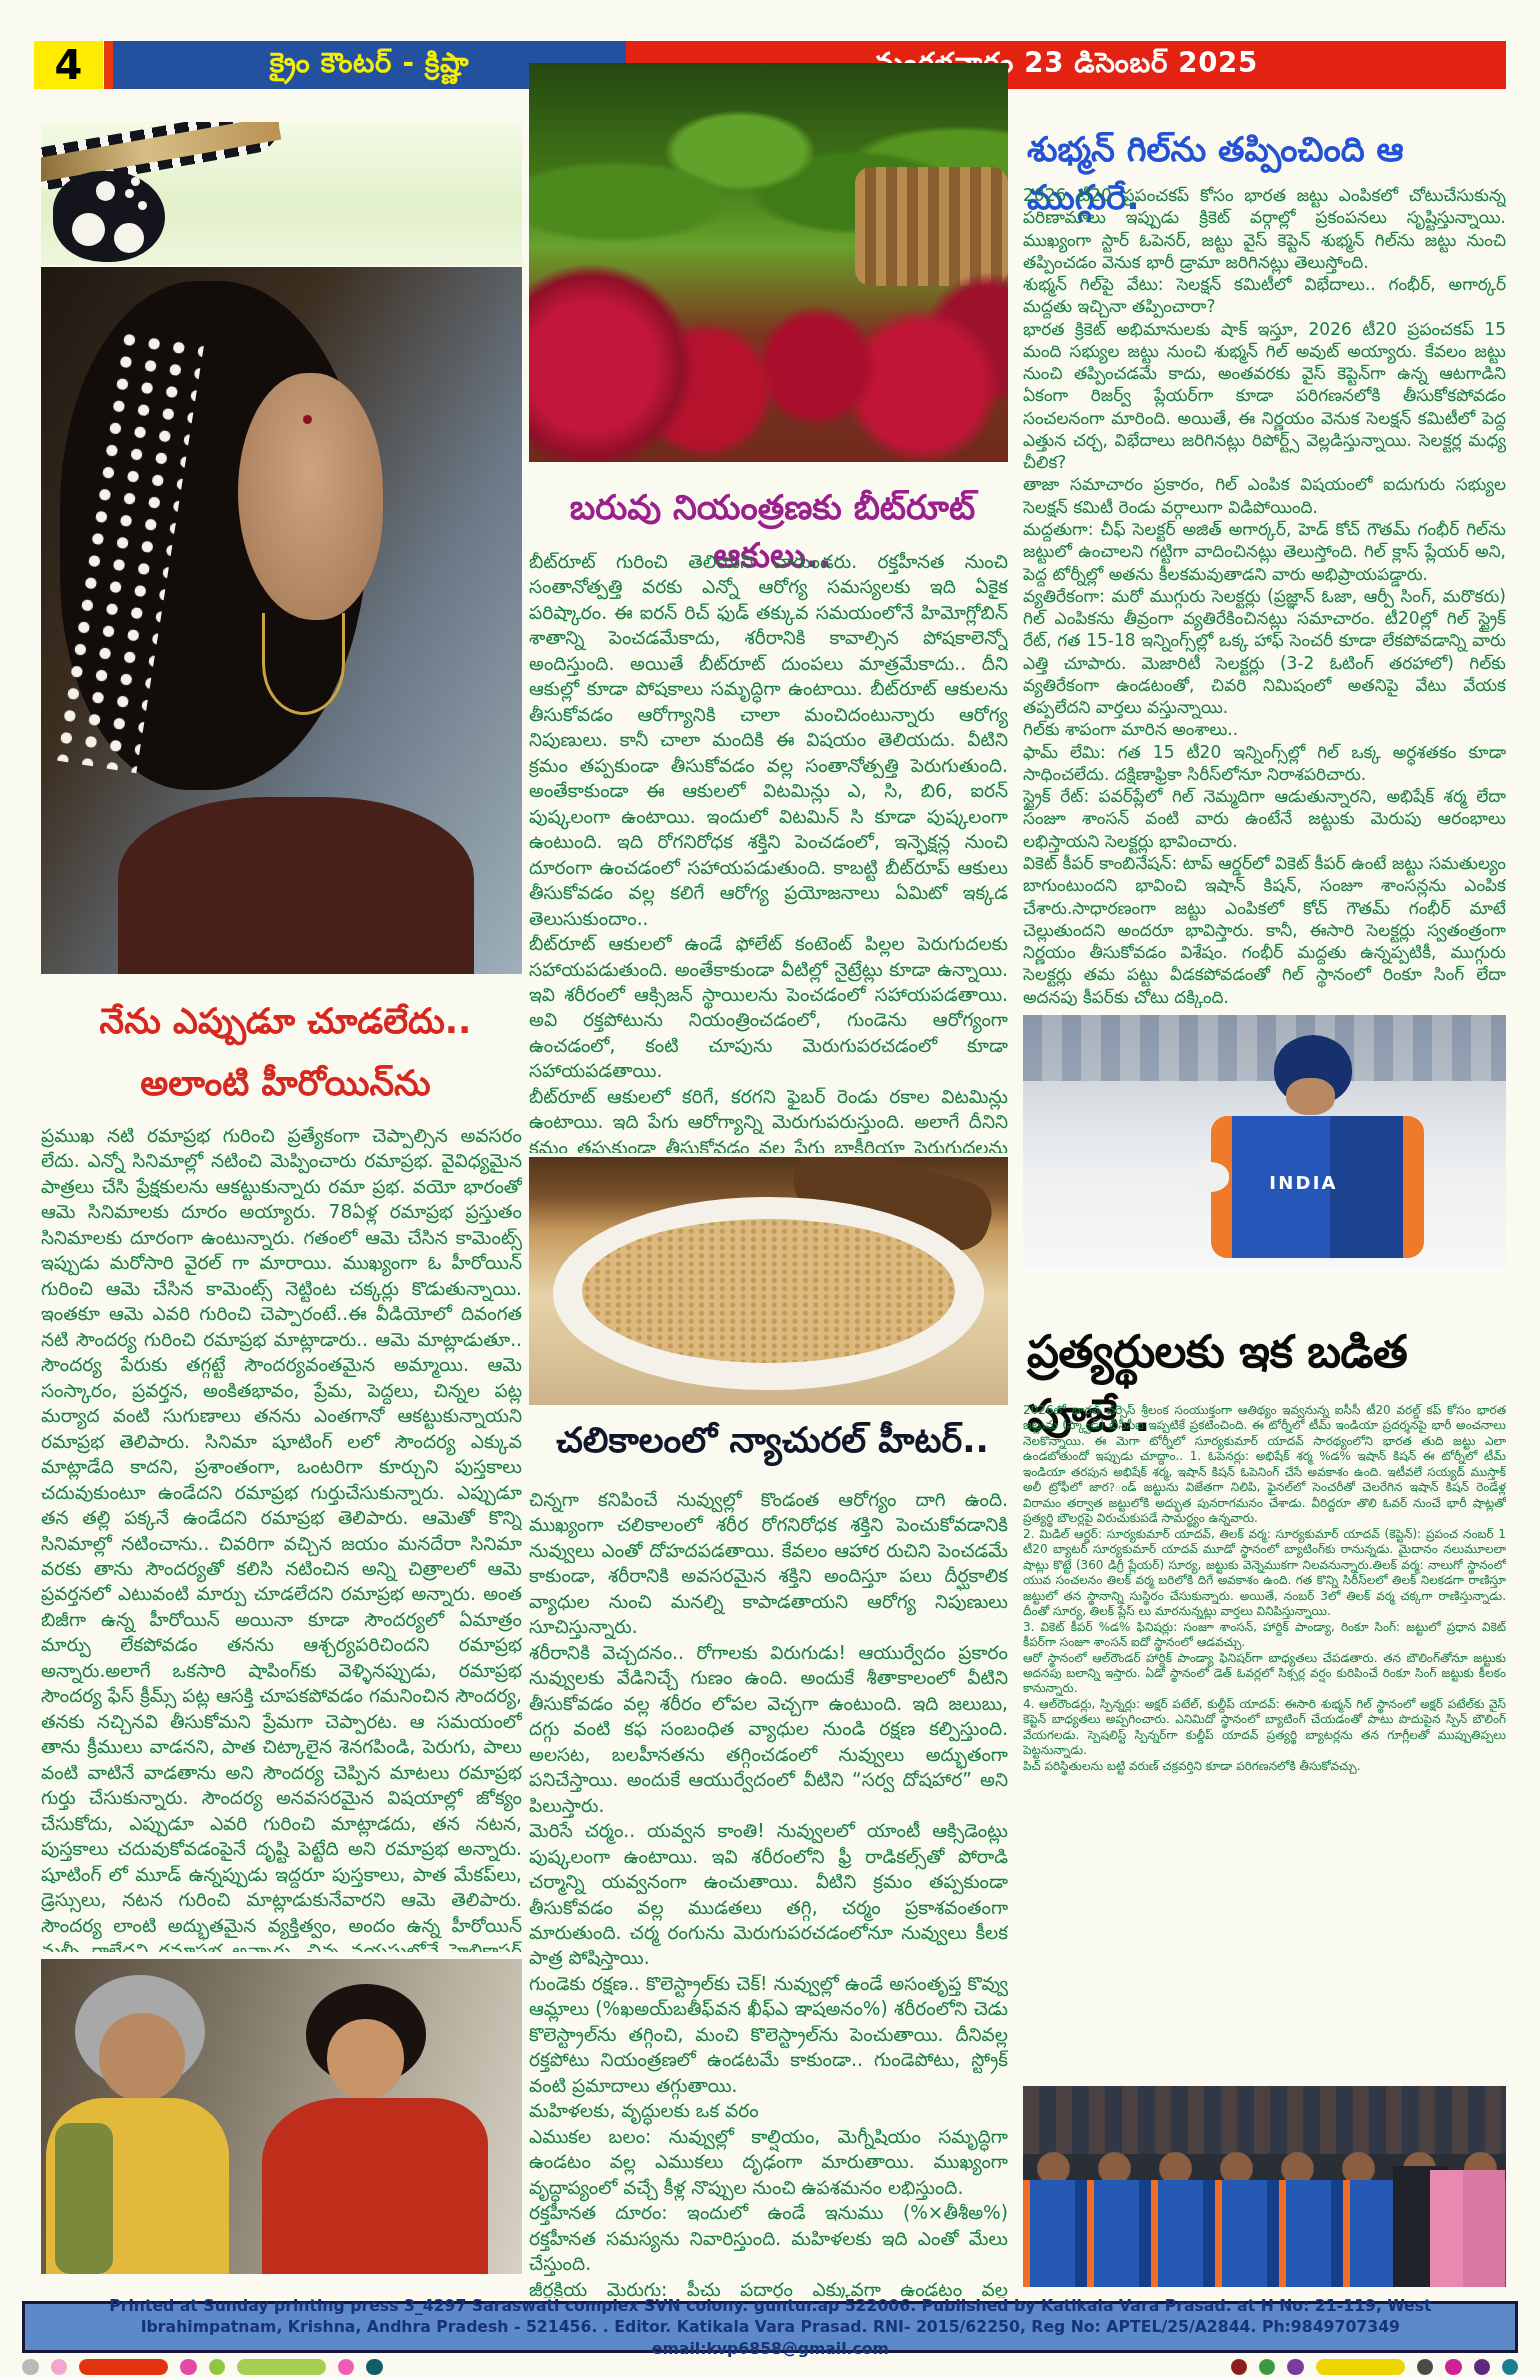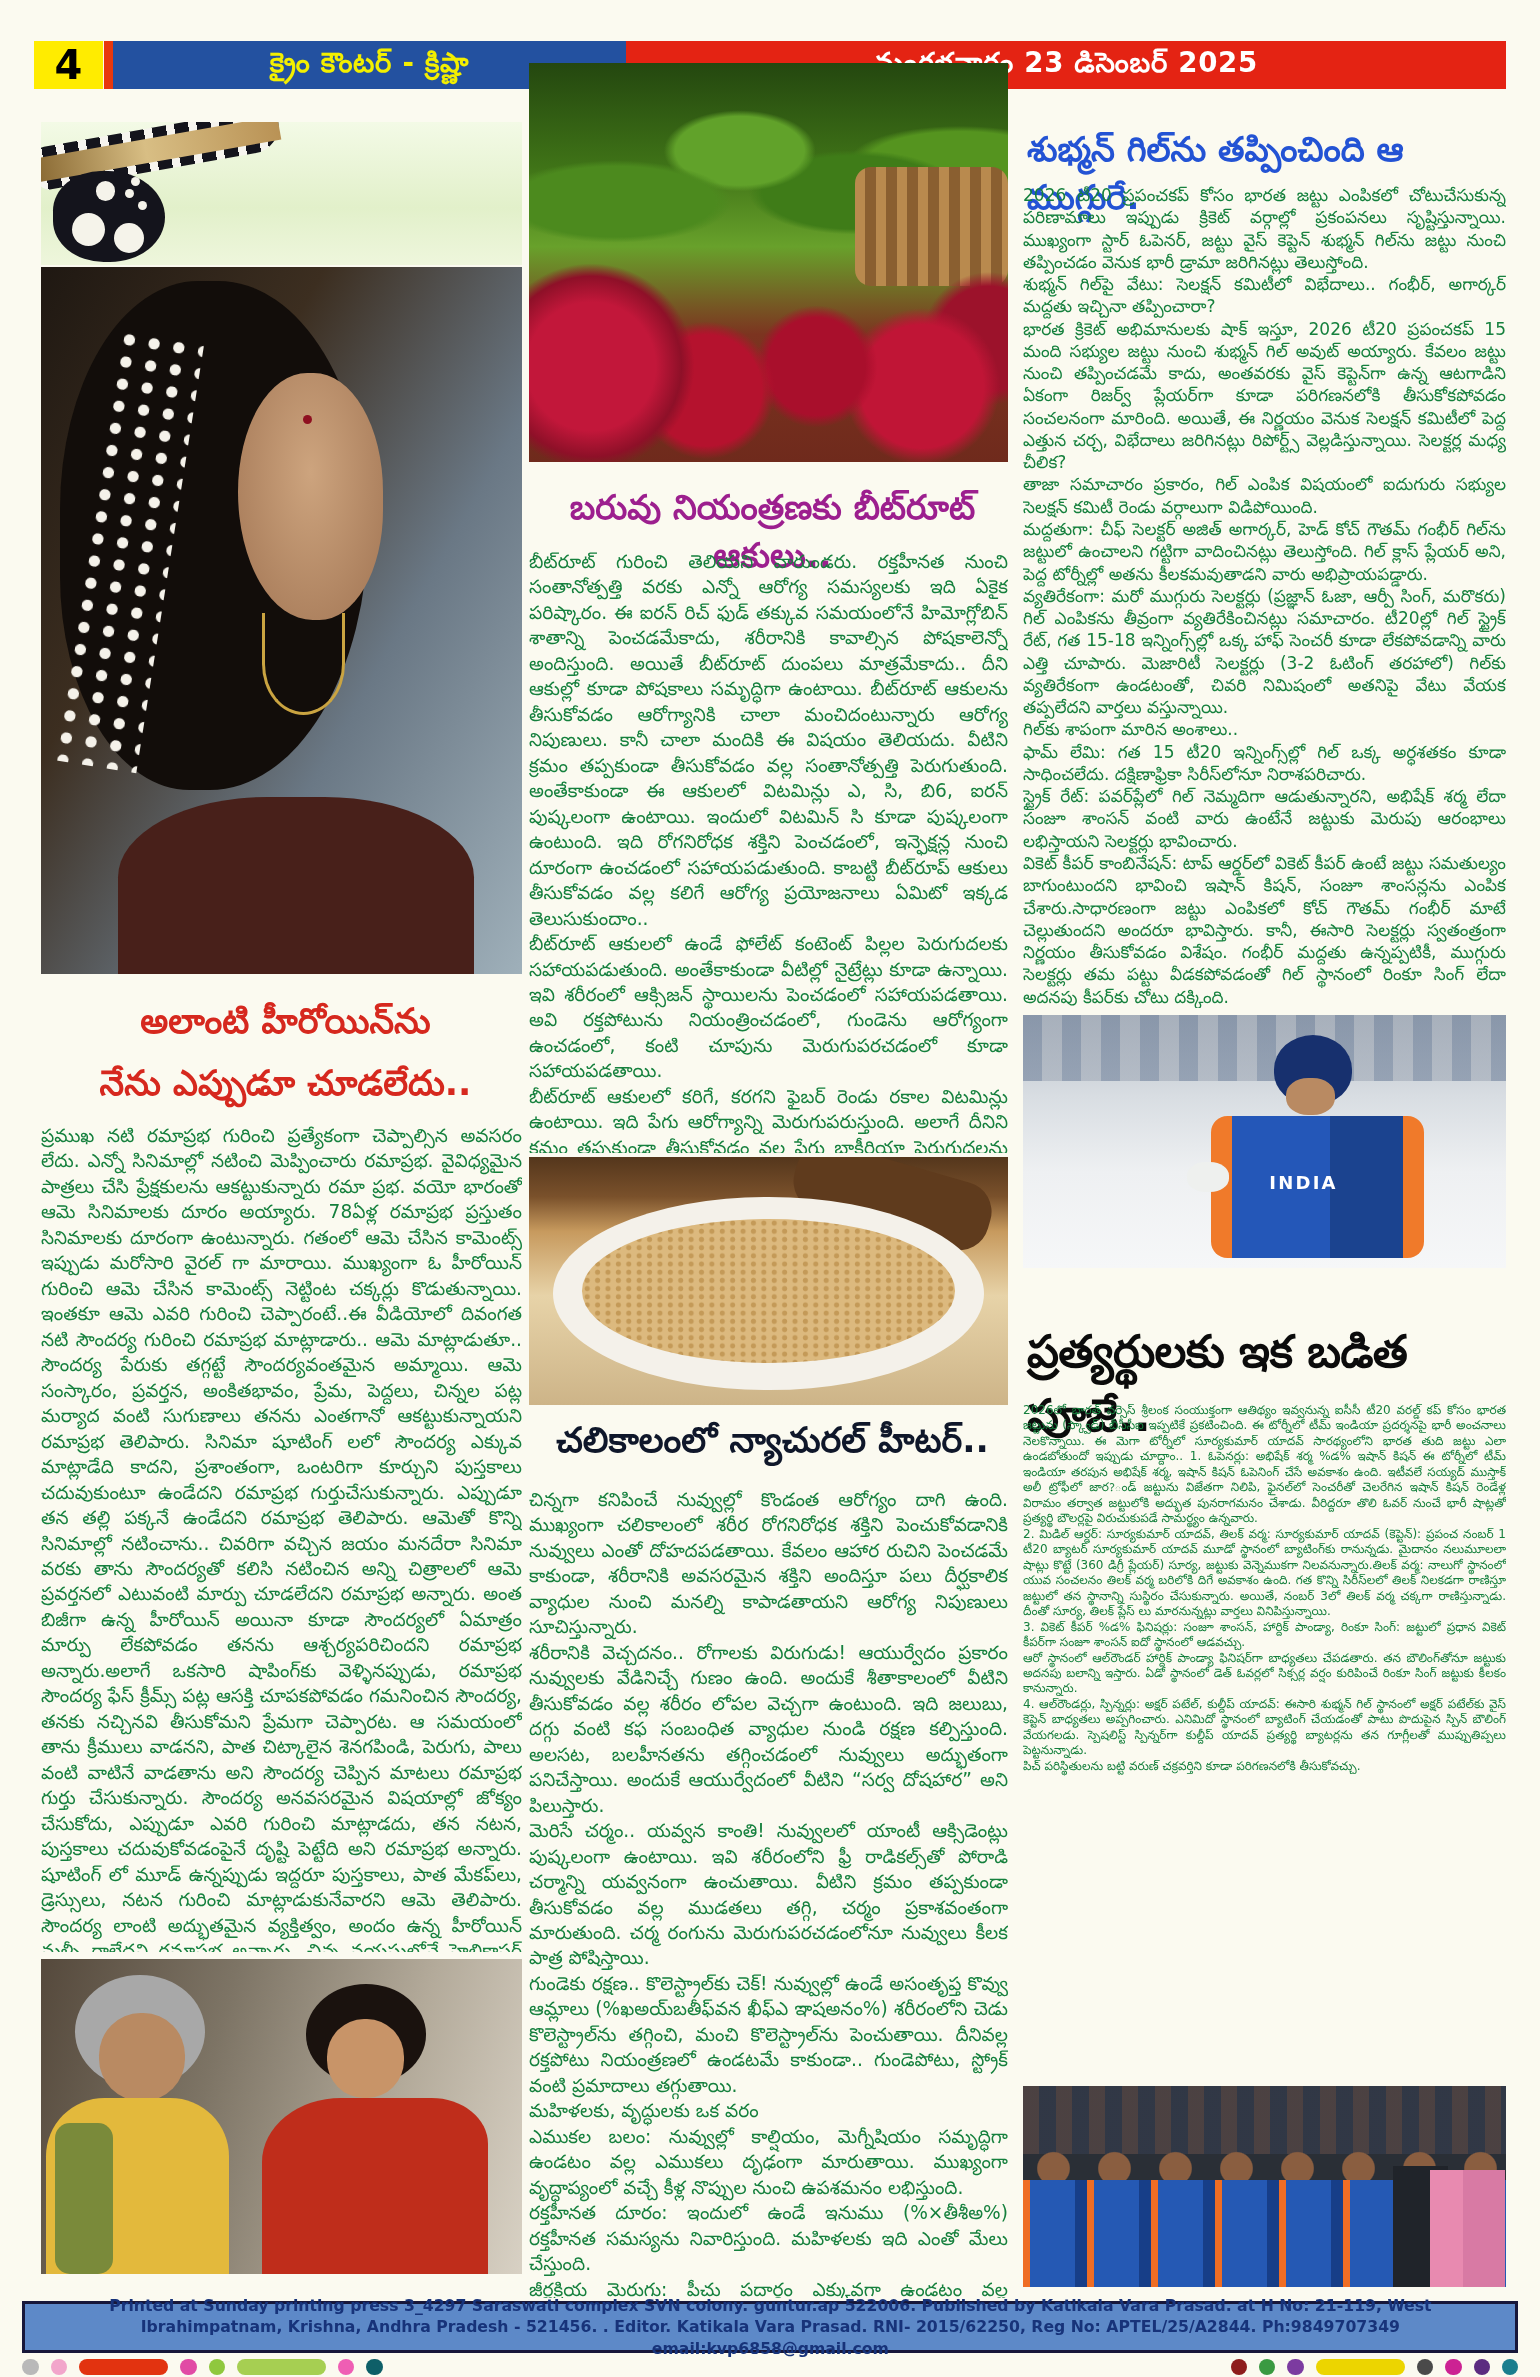--- a/index.html
+++ b/index.html
@@ -171,22 +171,22 @@
 <div class="photo actress">
   <div class="hair"></div>
   <div class="flowers"></div>
   <div class="face"></div>
   <div class="bindi"></div>
   <div class="chain"></div>
   <div class="blouse"></div>
 </div>
 
 <h1 class="headline left-head">
+  <span style="display:block">నేను ఎప్పుడూ చూడలేదు..</span>
   <span style="display:block">అలాంటి హీరోయిన్‌ను</span>
-  <span style="display:block">నేను ఎప్పుడూ చూడలేదు..</span>
 </h1>
 
 <div class="body-text left-body">ప్రముఖ నటి రమాప్రభ గురించి ప్రత్యేకంగా చెప్పాల్సిన అవసరం లేదు. ఎన్నో సినిమాల్లో నటించి మెప్పించారు రమాప్రభ. వైవిధ్యమైన పాత్రలు చేసి ప్రేక్షకులను ఆకట్టుకున్నారు రమా ప్రభ. వయో భారంతో ఆమె సినిమాలకు దూరం అయ్యారు. 78ఏళ్ల రమాప్రభ ప్రస్తుతం సినిమాలకు దూరంగా ఉంటున్నారు. గతంలో ఆమె చేసిన కామెంట్స్ ఇప్పుడు మరోసారి వైరల్ గా మారాయి. ముఖ్యంగా ఓ హీరోయిన్ గురించి ఆమె చేసిన కామెంట్స్ నెట్టింట చక్కర్లు కొడుతున్నాయి. ఇంతకూ ఆమె ఎవరి గురించి చెప్పారంటే..ఈ వీడియోలో దివంగత నటి సౌందర్య గురించి రమాప్రభ మాట్లాడారు.. ఆమె మాట్లాడుతూ.. సౌందర్య పేరుకు తగ్గట్టే సౌందర్యవంతమైన అమ్మాయి. ఆమె సంస్కారం, ప్రవర్తన, అంకితభావం, ప్రేమ, పెద్దలు, చిన్నల పట్ల మర్యాద వంటి సుగుణాలు తనను ఎంతగానో ఆకట్టుకున్నాయని రమాప్రభ తెలిపారు. సినిమా షూటింగ్ లలో సౌందర్య ఎక్కువ మాట్లాడేది కాదని, ప్రశాంతంగా, ఒంటరిగా కూర్చుని పుస్తకాలు చదువుకుంటూ ఉండేదని రమాప్రభ గుర్తుచేసుకున్నారు. ఎప్పుడూ తన తల్లి పక్కనే ఉండేదని రమాప్రభ తెలిపారు. ఆమెతో కొన్ని సినిమాల్లో నటించాను.. చివరిగా వచ్చిన జయం మనదేరా సినిమా వరకు తాను సౌందర్యతో కలిసి నటించిన అన్ని చిత్రాలలో ఆమె ప్రవర్తనలో ఎటువంటి మార్పు చూడలేదని రమాప్రభ అన్నారు. అంత బిజీగా ఉన్న హీరోయిన్ అయినా కూడా సౌందర్యలో ఏమాత్రం మార్పు లేకపోవడం తనను ఆశ్చర్యపరిచిందని రమాప్రభ అన్నారు.అలాగే ఒకసారి షాపింగ్‌కు వెళ్ళినప్పుడు, రమాప్రభ సౌందర్య ఫేస్ క్రీమ్స్ పట్ల ఆసక్తి చూపకపోవడం గమనించిన సౌందర్య, తనకు నచ్చినవి తీసుకోమని ప్రేమగా చెప్పారట. ఆ సమయంలో తాను క్రీములు వాడనని, పాత చిట్కాలైన శెనగపిండి, పెరుగు, పాలు వంటి వాటినే వాడతాను అని సౌందర్య చెప్పిన మాటలు రమాప్రభ గుర్తు చేసుకున్నారు. సౌందర్య అనవసరమైన విషయాల్లో జోక్యం చేసుకోదు, ఎప్పుడూ ఎవరి గురించి మాట్లాడదు, తన నటన, పుస్తకాలు చదువుకోవడంపైనే దృష్టి పెట్టేది అని రమాప్రభ అన్నారు. షూటింగ్ లో మూడ్ ఉన్నప్పుడు ఇద్దరూ పుస్తకాలు, పాత మేకప్‌లు, డ్రెస్సులు, నటన గురించి మాట్లాడుకునేవారని ఆమె తెలిపారు. సౌందర్య లాంటి అద్భుతమైన వ్యక్తిత్వం, అందం ఉన్న హీరోయిన్ మళ్ళీ రాలేదని రమాప్రభ అన్నారు. చిన్న వయసులోనే హెలికాప్టర్ ప్రమాదంలో సౌందర్య ఆకస్మిక మరణం తనను ఎంతగానో బాధించిందని ఆమె ఎమోషనల్ అయ్యారు. హైదరాబాద్‌లోని బంజారాహిల్స్‌లో సుమారు 20-25 ఏళ్ల క్రితం ఉన్న శ్రవంతి గెస్ట్ హౌస్‌లో సౌందర్య కొత్త నటిగా ఉన్నప్పుడు బస చేసేవారట. ఎన్నో సినిమాలలో నటించి పెద్ద హీరోయిన్ అయిన తర్వాత కూడా ఆమె అదే రూంలో దిగేవారని, ఆమె మరణానంతరం ఆ గదికి సౌందర్య రూమ్ అని పేరు పెట్టారని రమాప్రభ తెలిపారు. అంతఃపురం వంటి చిత్రాలలో సౌందర్య నటనను ప్రశంసిస్తూ, ఆమె దేవత పాత్రలైనా, గృహిణి పాత్రలైనా, మోడ్రన్ పాత్రలైనా ఎంతో హుందాగా, నీట్‌గా చేసేవారని, తన డ్రెస్సింగ్, మేకప్ ఎప్పుడూ ఆడతనానికి భిన్నంగా ఉండేది కాదని రమాప్రభ పేర్కొన్నారు. సౌందర్య అనే పేరుకు పరిపూర్ణ న్యాయం చేసిన ఒకే ఒక్క నటి సౌందర్య అని రమాప్రభ తెలిపారు. ఈ కామెంట్స్ ఇప్పుడు వైరల్ గా మారాయి.</div>
 
 <div class="photo duo">
   <div class="w1hair"></div>
   <div class="w1face"></div>
   <div class="w1body"></div>
   <div class="w1shawl"></div>
   <div class="w2hair"></div>

